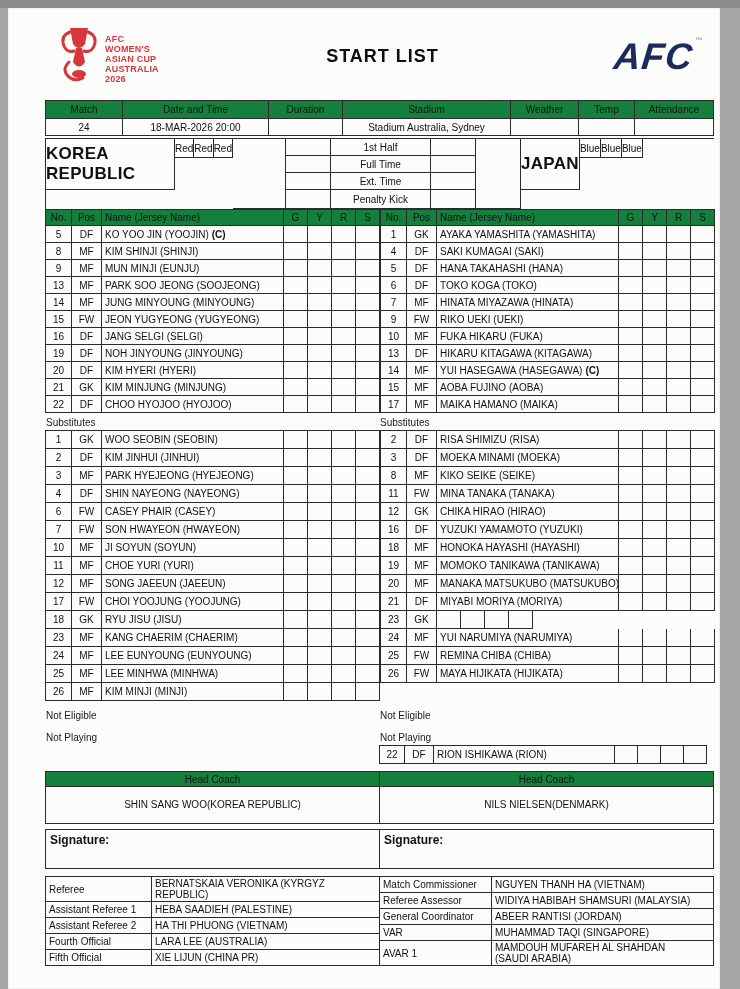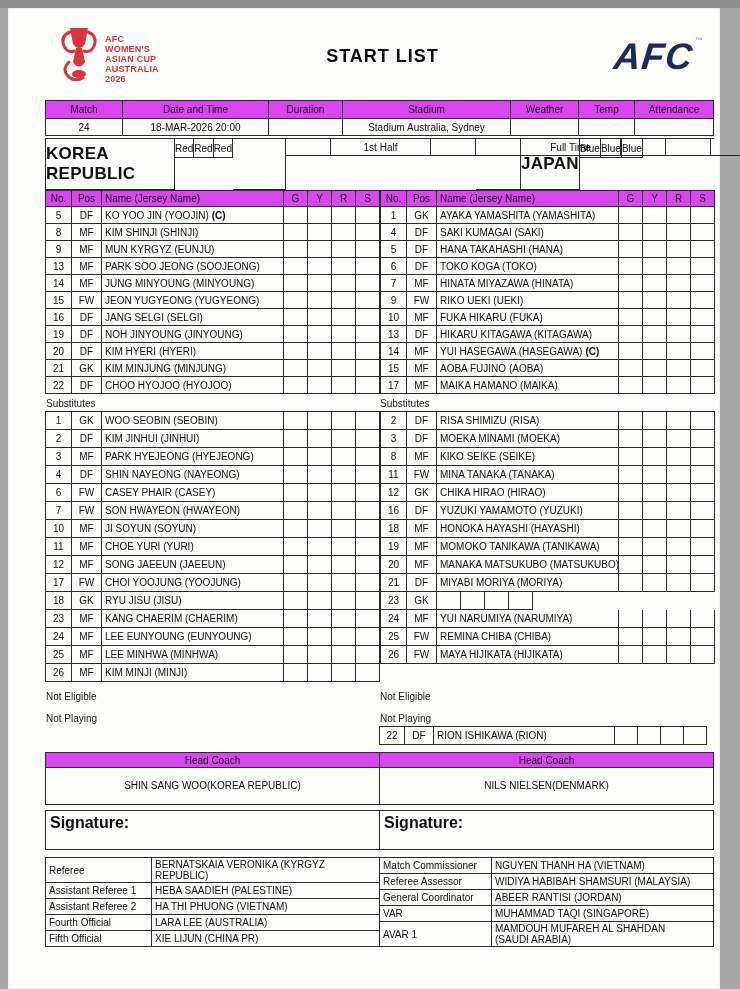--- a/index.html
+++ b/index.html
@@ -36,21 +36,21 @@
     font-size:37px; font-weight:900; font-style:italic; color:#1c2a5c;
     letter-spacing:1px; transform:skewX(-6deg);
   }
   .afc-logo .tm { font-size:8px; font-style:normal; vertical-align:top; color:#9aa3b8; }
   .bcell {
     border-right:1px solid #2b2b2b; border-bottom:1px solid #2b2b2b;
     display:flex; align-items:center; overflow:hidden; white-space:nowrap;
     font-size:10px;
   }
   .boxed { border-top:1px solid #2b2b2b; border-left:1px solid #2b2b2b; width:fit-content; }
-  .gray { background:#d946ef; }
+  .gray { background:#15803d; }
   .ctr { justify-content:center; text-align:center; }
 
   
   .mi-row { display:flex; height:18px; }
   .mi-row.vals { height:17px; }
   .mi-row > div { padding:0 2px; }
   .mi-row > :nth-child(1){ width:77px; }
   .mi-row > :nth-child(2){ width:146px; }
   .mi-row > :nth-child(3){ width:74px; }
   .mi-row > :nth-child(4){ width:168px; }
@@ -64,21 +64,21 @@
   .team-col.home { width:187px; } .team-col.away { width:193px; }
   .team-name {
     height:51px; border-right:1px solid #2b2b2b; border-bottom:1px solid #2b2b2b;
     display:flex; align-items:center; justify-content:center;
     font-size:17px; font-weight:700; letter-spacing:.3px;
   }
   .kit-row { display:flex; height:19px; }
   .kit-row .bcell { flex:1; justify-content:center; }
   .gap-cell { border-right:1px solid #2b2b2b; border-bottom:1px solid #2b2b2b; }
   .gap-cell.l { width:53px; } .gap-cell.r { width:45px; }
-  .periods { display:flex; flex-direction:row; width:190px; }
+  .periods { display:flex; flex-direction:column; width:190px; }
   .speriod-row { display:flex; height:17px; }
   .speriod-row:last-child { height:19px; }
   .speriod-row .score-cell { width:45px; }
   .speriod-row .period-label { width:100px; justify-content:center; }
 
   
   .rosters { display:flex; margin-top:0; }
   .ptable { border-top:1px solid #2b2b2b; border-left:1px solid #2b2b2b; width:fit-content; align-self:flex-start; }
   .prow { display:flex; height:17px; }
   .subs .prow { height:18px; }
@@ -103,21 +103,21 @@
   .coach-half { width:334px; }
   .coach-band { height:15px; font-size:10px; }
   .coach-body {
     height:37px; border-right:1px solid #2b2b2b; border-bottom:1px solid #2b2b2b;
     display:flex; flex-direction:row; align-items:center; justify-content:center;
     font-size:10px; line-height:12px;
   }
   .sig-section { display:flex; margin-top:5px; width:fit-content; border-top:1px solid #2b2b2b; border-left:1px solid #2b2b2b; }
   .sig-box {
     width:334px; height:39px; border-right:1px solid #2b2b2b; border-bottom:1px solid #2b2b2b;
-    font-size:16px; font-weight:700; padding:3px 0 0 4px;
+    font-size:12px; font-weight:700; padding:3px 0 0 4px;
   }
 
   
   .delegates { margin-top:7px; width:fit-content; border-top:1px solid #2b2b2b; border-left:1px solid #2b2b2b; }
   .delegates-band { height:15px; width:668px; font-size:10px; }
   .delegates-cols { display:flex; align-items:stretch; }
   .del-table { width:334px; display:flex; flex-direction:column; }
   .del-row { display:flex; flex:1; }
   .del-row .bcell { white-space:normal; line-height:11px; min-height:16px; align-items:center; padding:1px 3px; }
   .del-left .del-role { width:106px; }
@@ -265,21 +265,21 @@
               </div>
             <div class="bcell gyrs"></div>
             <div class="bcell gyrs"></div>
             <div class="bcell gyrs"></div>
             <div class="bcell gyrs"></div>
           </div>
             <div class="prow">
             <div class="bcell">9</div>
             <div class="bcell">MF</div>
             <div class="bcell">
-                <span>MUN KYRGYZ (EUNJU)</span>
+                <span>MUN MINJI (EUNJU)</span>
                 <span class="cap"></span>
               </div>
             <div class="bcell gyrs"></div>
             <div class="bcell gyrs"></div>
             <div class="bcell gyrs"></div>
             <div class="bcell gyrs"></div>
           </div>
             <div class="prow">
             <div class="bcell">13</div>
             <div class="bcell">MF</div>

